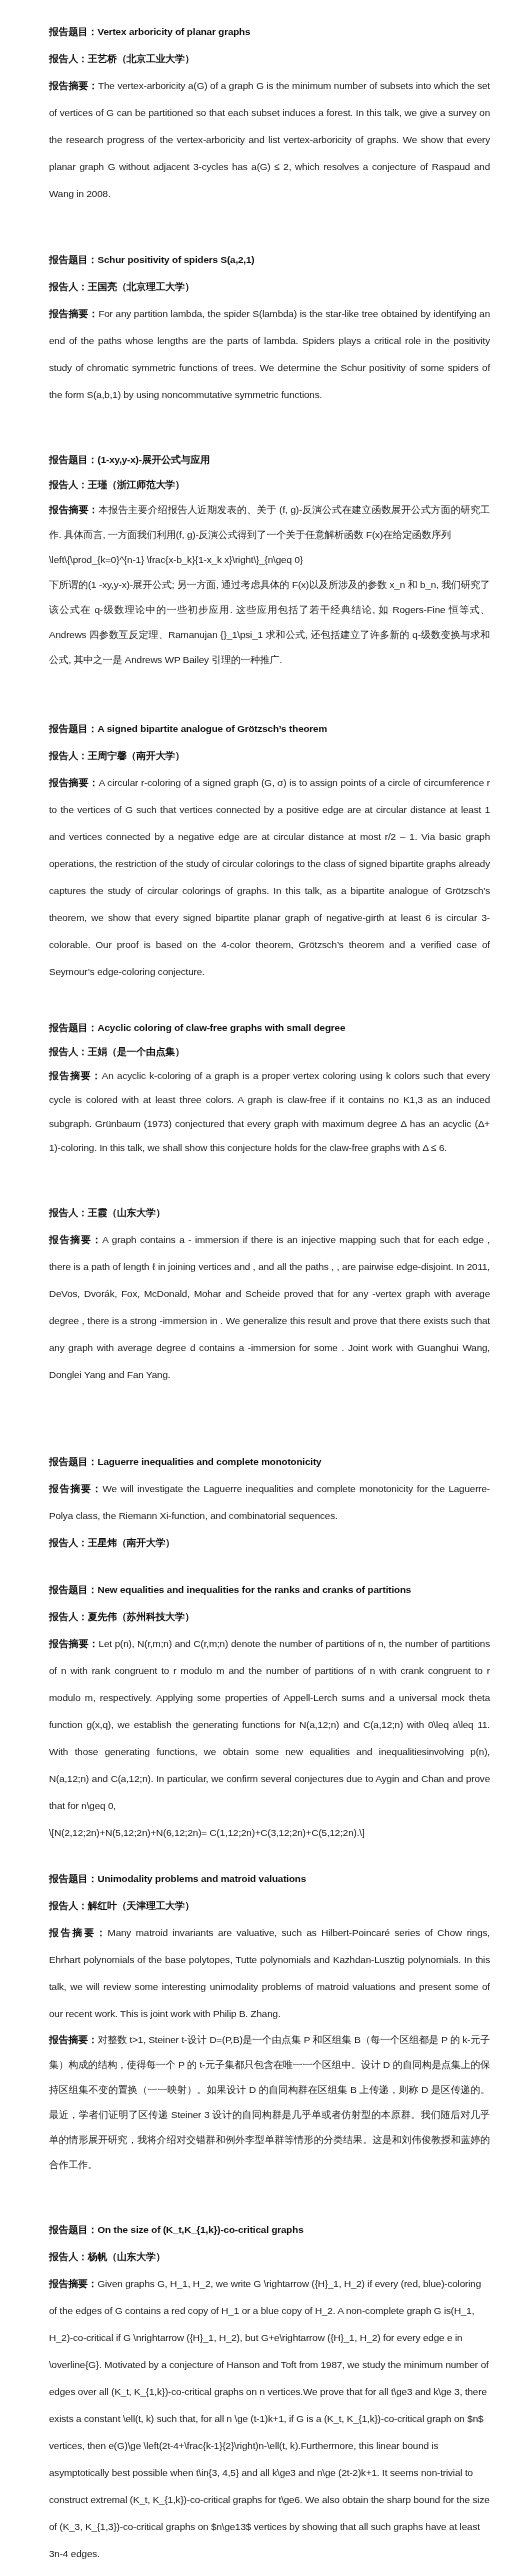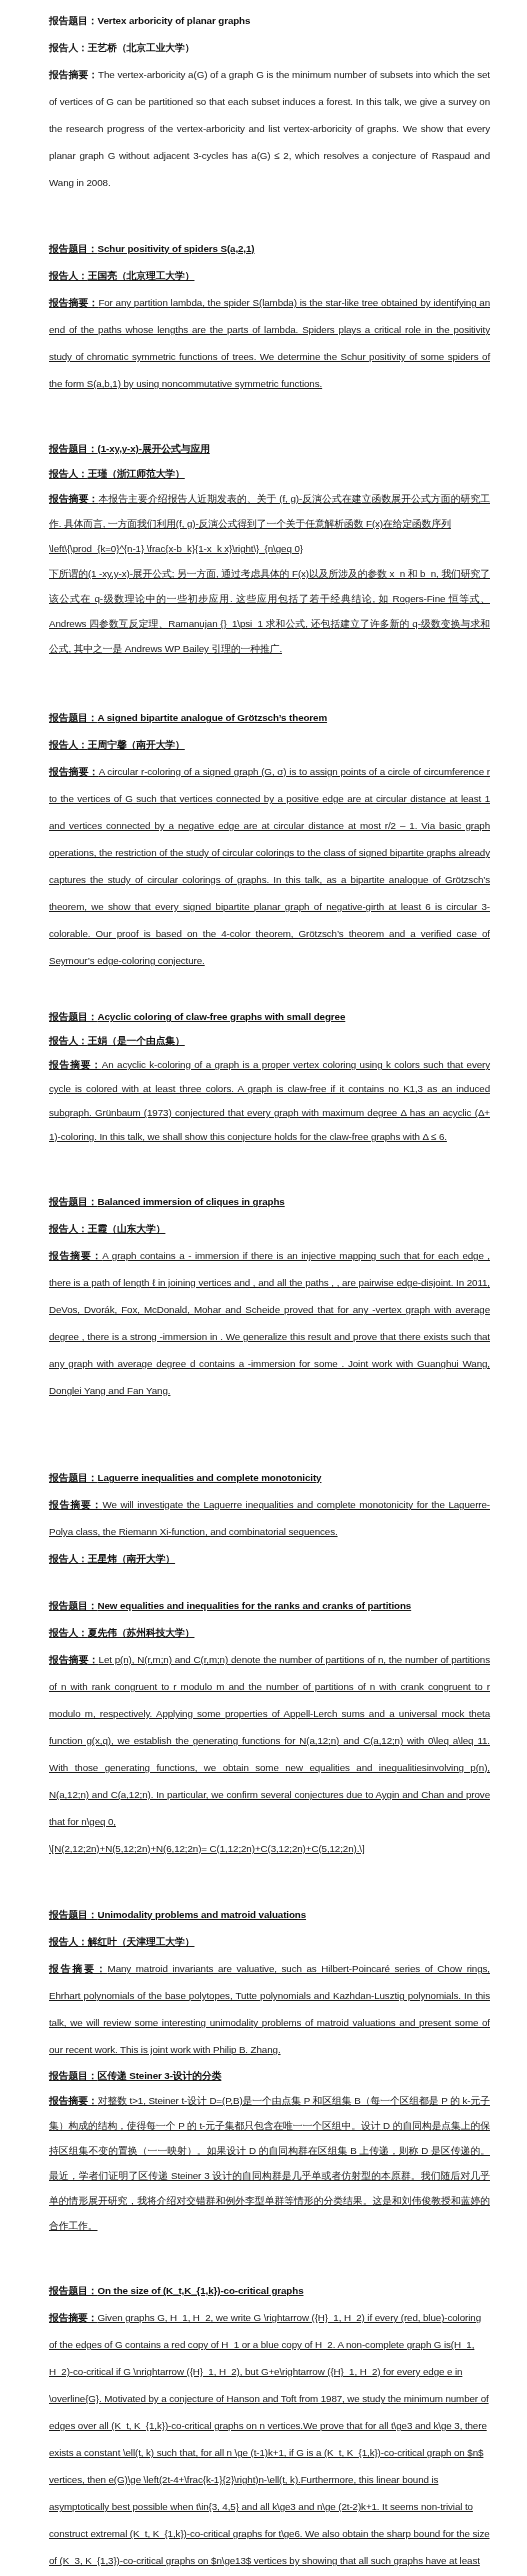--- a/index.html
+++ b/index.html
@@ -6,35 +6,35 @@
   body {
     width: 528px;
     min-height: 3923px;
     font-family: "Liberation Sans", "DejaVu Sans", sans-serif;
     color: #1a1a1a;
     position: relative;
     overflow-x: hidden;
   }
   .page { padding: 0 38px 0 49px; box-sizing: border-box; width: 528px; }
   .talk { margin: 0; }
-  .talk + .talk { margin-top: 32px; text-decoration: underline; }
+  .talk + .talk { margin-top: 32px; }
   .row {
     font-size: 9.8px;
     line-height: 27px;
     text-align: justify;
     text-align-last: left;
     letter-spacing: -0.1px;
   }
   .label { font-weight: bold; color: #111; }
   .title-row .val, .speaker-row .val { font-weight: bold; color: #111; }
   .abstract .val { font-weight: normal; }
   .abstract { white-space: normal; }
   .compact .row { line-height: 25px; }
   .tighter .row { line-height: 24px; }
-  .first { padding-top: 7px; }
+  .first { padding-top: 18px; }
 </style>
 </head>
 <body>
 
 <div class="page">
 
   <section class="talk first">
     <div class="row title-row"><span class="label">报告题目：</span><span class="val">Vertex arboricity of planar graphs</span></div>
     <div class="row speaker-row"><span class="label">报告人：</span><span class="val">王艺桥（北京工业大学）</span></div>
     <div class="row abstract"><span class="label">报告摘要：</span><span class="val">The vertex-arboricity a(G) of a graph G is the minimum number of subsets into which the set of vertices of G can be partitioned so that each subset induces a forest. In this talk, we give a survey on the research progress of the vertex-arboricity and list vertex-arboricity of graphs. We show that every planar graph G without adjacent 3-cycles has a(G) ≤ 2, which resolves a conjecture of Raspaud and Wang in 2008.</span></div>
@@ -60,48 +60,47 @@
     <div class="row abstract"><span class="label">报告摘要：</span><span class="val">A circular r-coloring of a signed graph (G, σ) is to assign points of a circle of circumference r to the vertices of G such that vertices connected by a positive edge are at circular distance at least 1 and vertices connected by a negative edge are at circular distance at most r/2 – 1. Via basic graph operations, the restriction of the study of circular colorings to the class of signed bipartite graphs already captures the study of circular colorings of graphs. In this talk, as a bipartite analogue of Grötzsch’s theorem, we show that every signed bipartite planar graph of negative-girth at least 6 is circular 3-colorable. Our proof is based on the 4-color theorem, Grötzsch’s theorem and a verified case of Seymour’s edge-coloring conjecture.</span></div>
   </section>
 
   <section class="talk tighter" style="margin-top:31px">
     <div class="row title-row"><span class="label">报告题目：</span><span class="val">Acyclic coloring of claw-free graphs with small degree</span></div>
     <div class="row speaker-row"><span class="label">报告人：</span><span class="val">王娟（是一个由点集）</span></div>
     <div class="row abstract"><span class="label">报告摘要：</span><span class="val">An acyclic k-coloring of a graph is a proper vertex coloring using k colors such that every cycle is colored with at least three colors. A graph is claw-free if it contains no K1,3 as an induced subgraph. Grünbaum (1973) conjectured that every graph with maximum degree Δ has an acyclic (Δ+ 1)-coloring. In this talk, we shall show this conjecture holds for the claw-free graphs with Δ ≤ 6.</span></div>
   </section>
 
   <section class="talk" style="margin-top:39px">
-    <div class="row title-row"><span class="label">报告题目：</span><span class="val">Balanced immersion of cliques in graphs</span></div>
     <div class="row speaker-row"><span class="label">报告人：</span><span class="val">王霞（山东大学）</span></div>
     <div class="row abstract"><span class="label">报告摘要：</span><span class="val">A graph contains a - immersion if there is an injective mapping such that for each edge , there is a path of length ℓ in  joining vertices and , and all the paths , , are pairwise edge-disjoint. In 2011, DeVos, Dvorák, Fox, McDonald, Mohar and Scheide proved that for any -vertex graph  with average degree , there is a strong -immersion in . We generalize this result and prove that there exists  such that any graph  with average degree d contains a -immersion for some .  Joint work with Guanghui Wang, Donglei Yang and Fan Yang.</span></div>
   </section>
 
   <section class="talk" style="margin-top:60px">
     <div class="row title-row"><span class="label">报告题目：</span><span class="val">Laguerre inequalities and complete monotonicity</span></div>
     <div class="row abstract"><span class="label">报告摘要：</span><span class="val">We will investigate the Laguerre inequalities and complete monotonicity for the Laguerre-Polya class, the Riemann Xi-function, and combinatorial sequences.</span></div>
     <div class="row speaker-row"><span class="label">报告人：</span><span class="val">王星炜（南开大学）</span></div>
   </section>
 
   <section class="talk" style="margin-top:20px">
     <div class="row title-row"><span class="label">报告题目：</span><span class="val">New equalities and inequalities for the ranks and cranks of partitions</span></div>
     <div class="row speaker-row"><span class="label">报告人：</span><span class="val">夏先伟（苏州科技大学）</span></div>
     <div class="row abstract"><span class="label">报告摘要：</span><span class="val">Let p(n), N(r,m;n) and C(r,m;n) denote the number of partitions of n, the number of partitions of n with rank congruent to r modulo m and the number of partitions of n with crank congruent to r modulo m, respectively. Applying some properties of Appell-Lerch sums and a universal mock theta function g(x,q), we establish the generating functions  for N(a,12;n) and C(a,12;n) with 0\leq a\leq 11. With those generating functions, we obtain some new equalities and inequalitiesinvolving p(n), N(a,12;n) and C(a,12;n). In particular, we confirm several conjectures due to Aygin and Chan and prove that for n\geq 0,</span></div>
     <div class="row abstract"><span class="val">\[N(2,12;2n)+N(5,12;2n)+N(6,12;2n)= C(1,12;2n)+C(3,12;2n)+C(5,12;2n).\]</span></div>
   </section>
 
-  <section class="talk" style="margin-top:39px">
+  <section class="talk" style="margin-top:19px">
     <div class="row title-row"><span class="label">报告题目：</span><span class="val">Unimodality problems and matroid valuations</span></div>
     <div class="row speaker-row"><span class="label">报告人：</span><span class="val">解红叶（天津理工大学）</span></div>
     <div class="row abstract"><span class="label">报告摘要：</span><span class="val">Many matroid invariants are valuative, such as Hilbert-Poincaré series of Chow rings, Ehrhart polynomials of the base polytopes, Tutte polynomials and Kazhdan-Lusztig polynomials. In this talk, we will review some interesting unimodality problems of matroid valuations and present some of our recent work. This is joint work with Philip B. Zhang.</span></div>
   </section>
 
   <section class="talk compact" style="margin-top:0">
-    <div class="row title-row"><span class="label">报告题目：</span><span class="val">区传递 Steiner 3-设计的分类</span></div>
     <div class="row abstract"><span class="label">报告摘要：</span><span class="val">对整数 t&gt;1, Steiner t-设计 D=(P,B)是一个由点集 P 和区组集 B（每一个区组都是 P 的 k-元子集）构成的结构，使得每一个 P 的 t-元子集都只包含在唯一一个区组中。设计 D 的自同构是点集上的保持区组集不变的置换（一一映射）。如果设计 D 的自同构群在区组集 B 上传递，则称 D 是区传递的。最近，学者们证明了区传递 Steiner 3 设计的自同构群是几乎单或者仿射型的本原群。我们随后对几乎单的情形展开研究，我将介绍对交错群和例外李型单群等情形的分类结果。这是和刘伟俊教授和蓝婷的合作工作。</span></div>
   </section>
 
   <section class="talk" style="margin-top:39px">
     <div class="row title-row"><span class="label">报告题目：</span><span class="val">On the size of (K_t,K_{1,k})-co-critical graphs</span></div>
+    <div class="row speaker-row"><span class="label">报告人：</span><span class="val">杨帆（山东大学）</span></div>
     <div class="row abstract" style="text-align:left"><span class="label">报告摘要：</span><span class="val">Given  graphs G, H_1, H_2, we write G \rightarrow ({H}_1, H_2) if  every (red, blue)-coloring of the edges of G contains  a  red copy of H_1 or a blue copy of H_2. A non-complete graph G is(H_1, H_2)-co-critical if G  \nrightarrow ({H}_1, H_2),  but  G+e\rightarrow ({H}_1, H_2) for every edge e in \overline{G}.  Motivated by a conjecture of  Hanson and Toft from 1987,  we study the minimum number of edges over all  (K_t, K_{1,k})-co-critical graphs on n vertices.We  prove  that for all  t\ge3 and  k\ge 3,   there exists a constant \ell(t, k) such that, for all    n \ge (t-1)k+1, if G is  a (K_t, K_{1,k})-co-critical graph  on $n$ vertices, then  e(G)\ge  \left(2t-4+\frac{k-1}{2}\right)n-\ell(t, k).Furthermore, this linear bound is asymptotically best possible when t\in{3, 4,5} and  all k\ge3 and n\ge (2t-2)k+1. It seems non-trivial to construct extremal (K_t, K_{1,k})-co-critical graphs for t\ge6.  We also  obtain  the sharp bound for the size of (K_3, K_{1,3})-co-critical graphs  on $n\ge13$ vertices by showing that all such graphs have at least 3n-4 edges.</span></div>
   </section>
 
 </div>
 
 
 </body></html>

